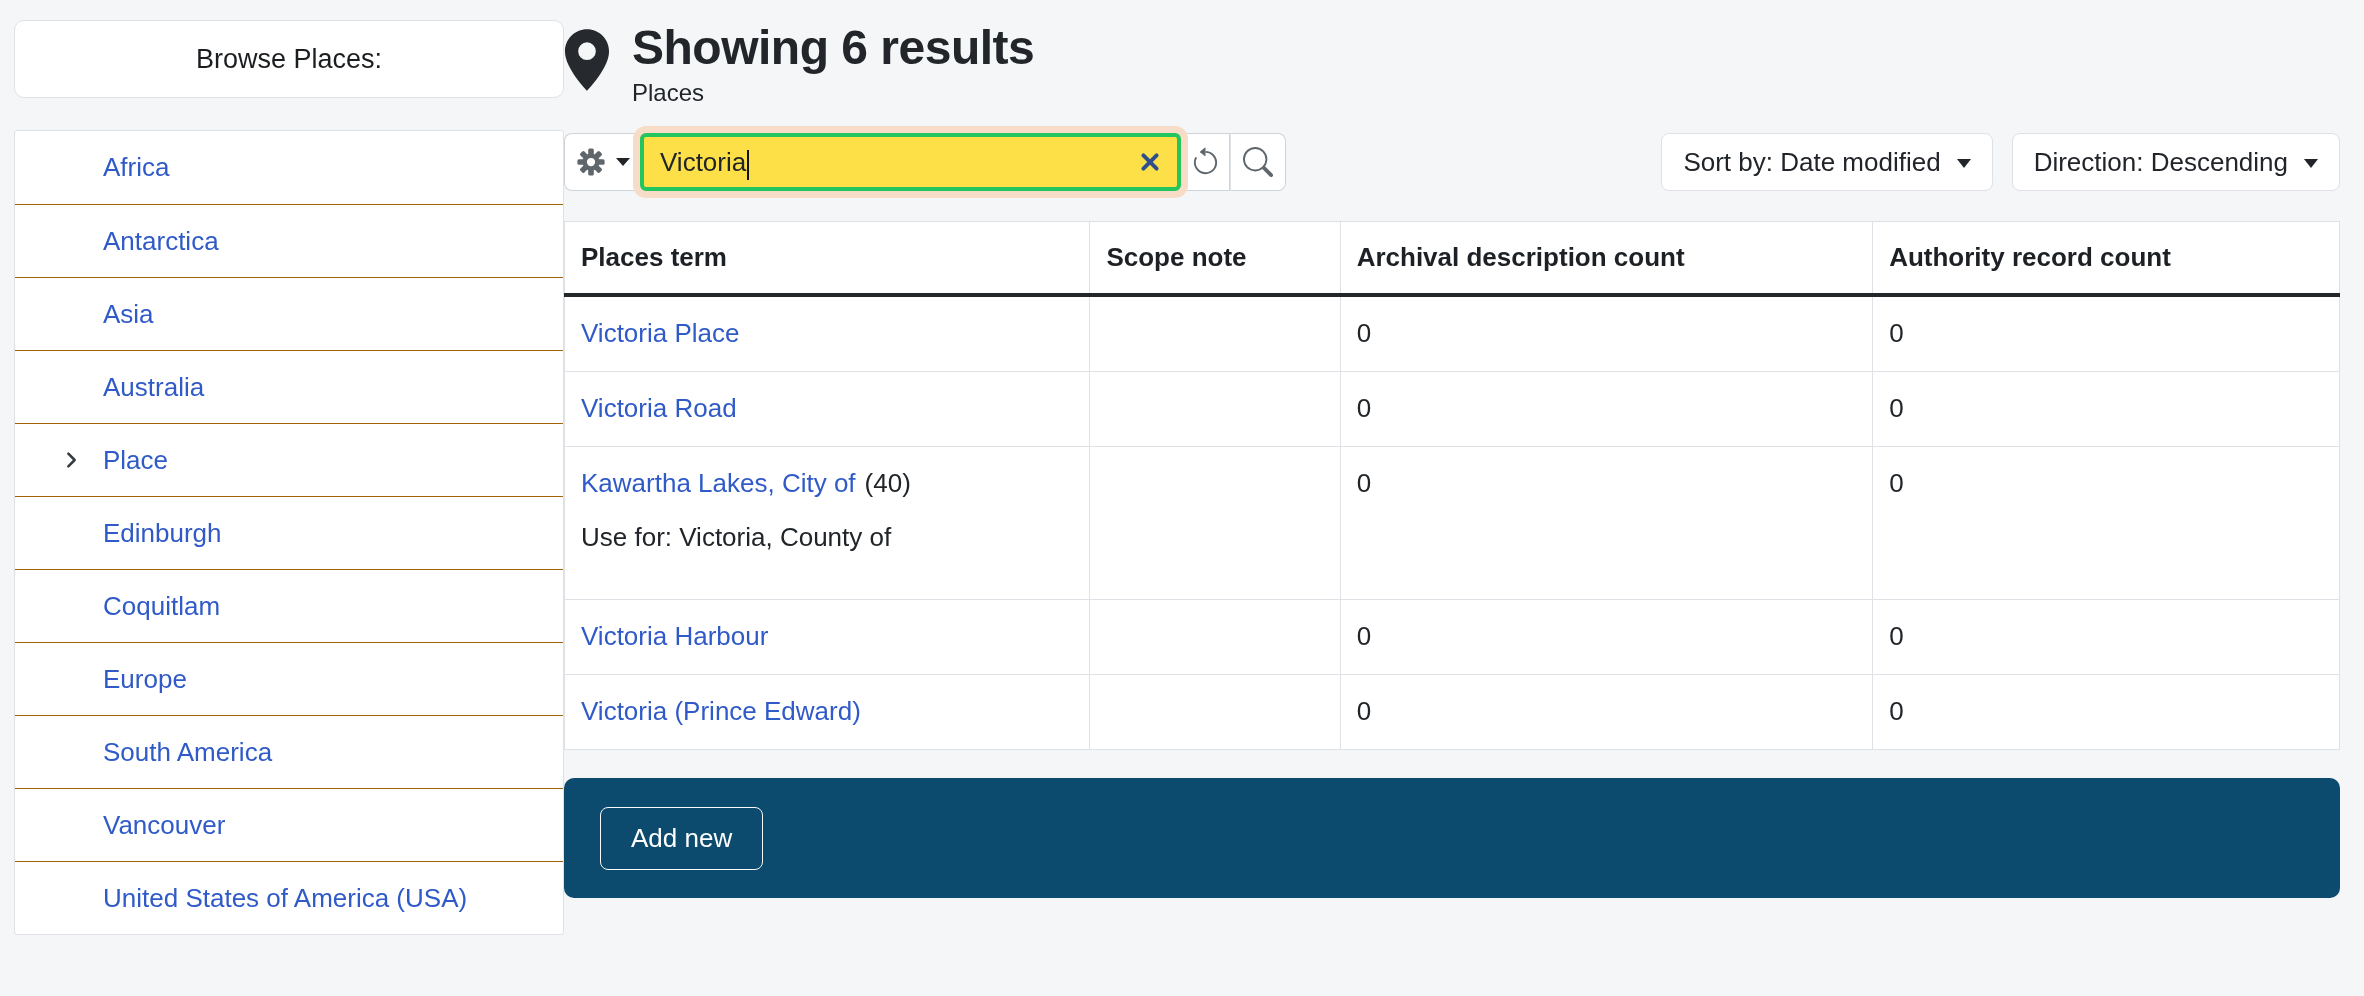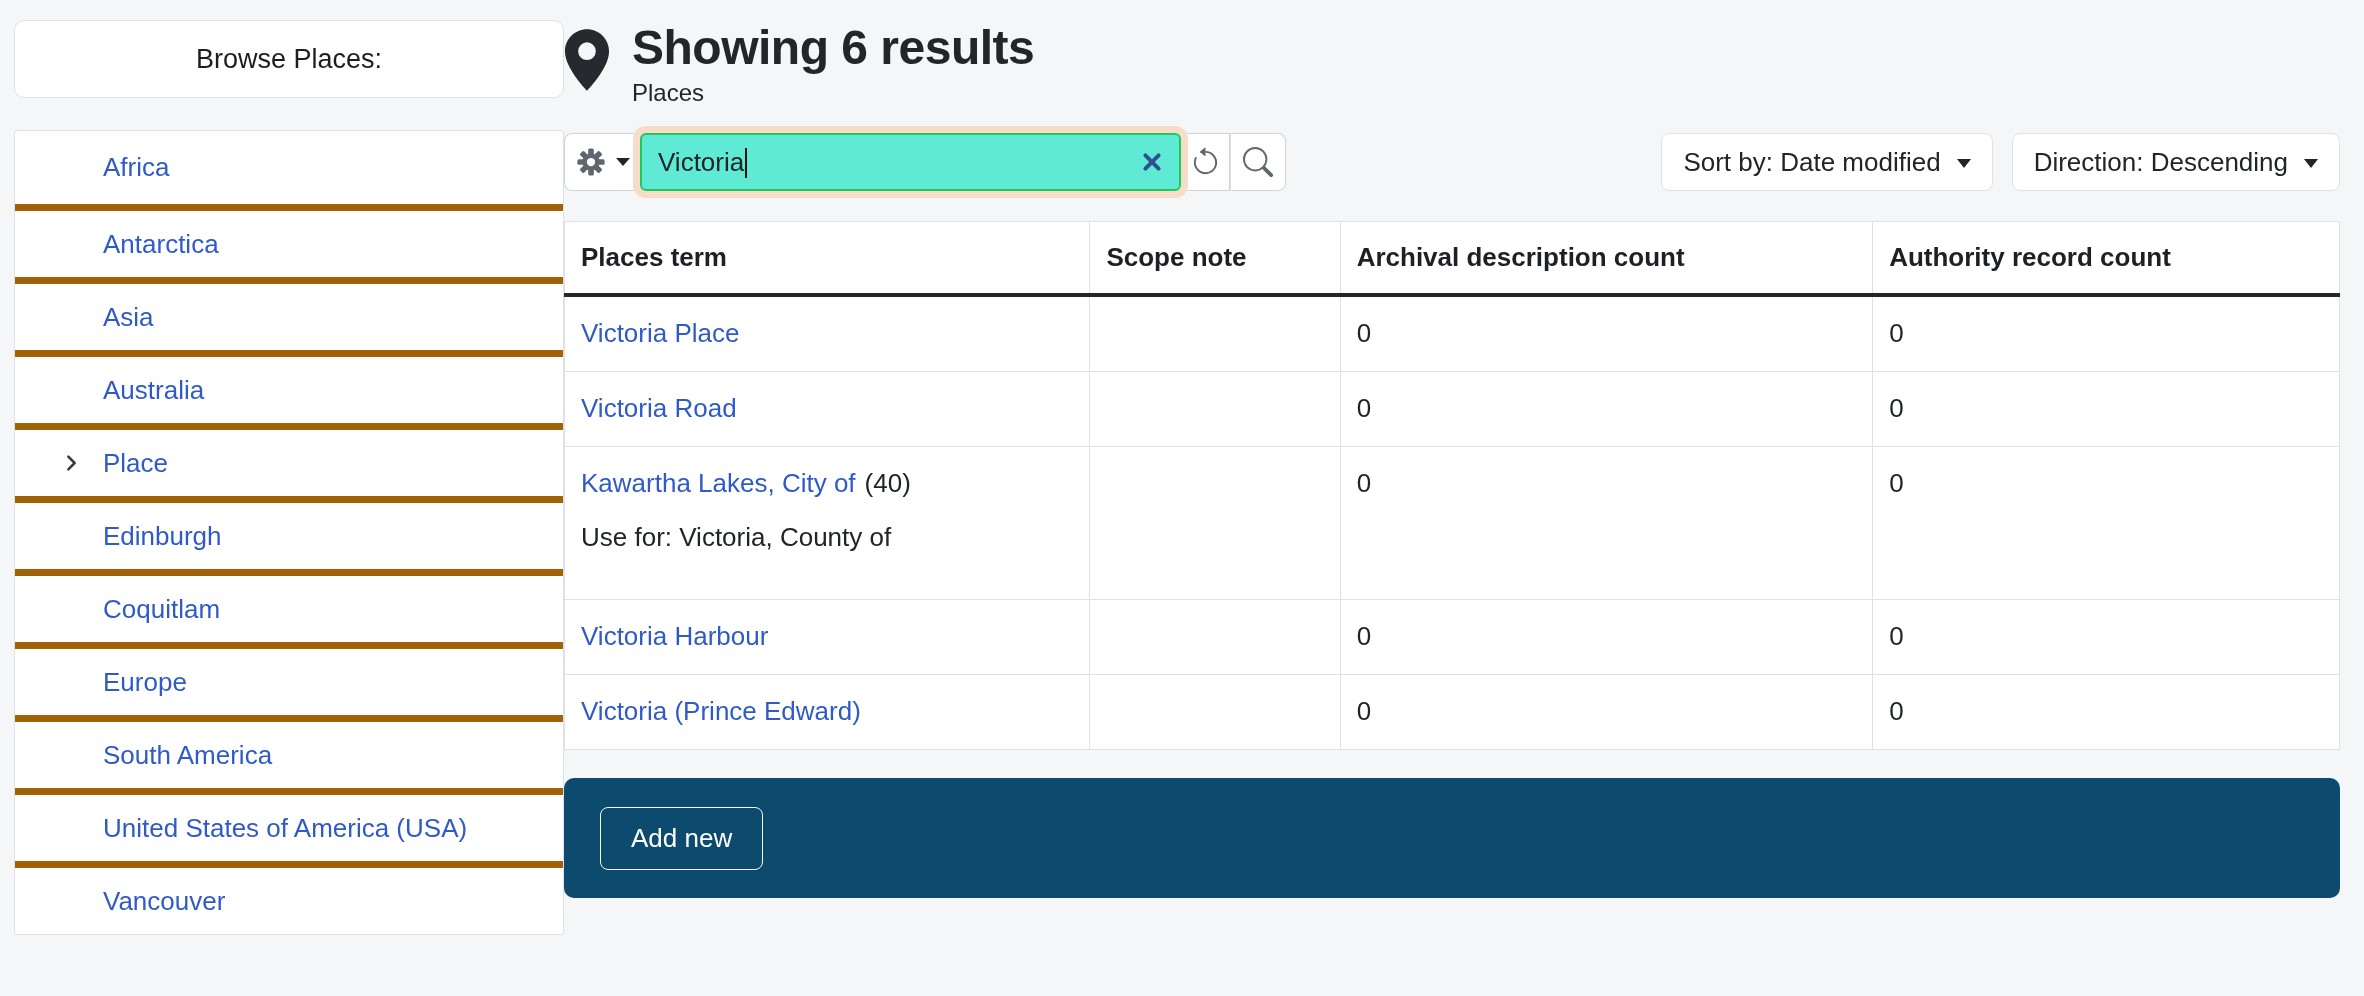--- a/index.html
+++ b/index.html
@@ -18,21 +18,21 @@
     height:78px; background:#fff; border:1px solid #dee2e6; border-radius:10px;
     display:flex; align-items:center; justify-content:center;
     font-size:27px; color:#1b1e21;
   }
   .side-list {
     margin-top:32px; background:#fff; border:1px solid #dee2e6; border-radius:3px;
     list-style:none;
   }
   .side-item {
     position:relative; height:73px; display:flex; align-items:center;
-    padding-left:88px; border-top:7px solid #a16207;
+    padding-left:88px; border-top:1px solid #a16207;
   }
   .side-item:first-child { border-top:none; }
   .side-item .chev { position:absolute; left:46px; top:50%; transform:translateY(-50%); display:flex; }
   .side-link { color:#2f5ac7; font-size:26px; text-decoration:none; cursor:pointer; }
 
   
   .main { flex:1; min-width:0; }
 
   .page-head { display:flex; align-items:flex-start; gap:22px; }
   .pin-icon { margin-top:8px; flex:0 0 auto; }
@@ -42,22 +42,22 @@
   
   .toolbar { display:flex; align-items:stretch; height:58px; margin-top:26px; }
   .input-group { display:flex; width:722px; align-items:stretch; }
   .seg {
     background:#fff; border:1px solid #ced4da; display:flex; align-items:center; justify-content:center;
     cursor:pointer;
   }
   .gear-seg { width:76px; border-radius:8px 0 0 8px; gap:10px; border-right:none; }
   .caret-down { width:0; height:0; border-left:7px solid transparent; border-right:7px solid transparent; border-top:8px solid #212529; }
   .search-wrap {
-    flex:1; position:relative; z-index:2; background:#5eead4;
-    border:2px solid #22c55e; border-radius:6px;
+    flex:1; position:relative; z-index:2; background:#fde047;
+    border:4px solid #22c55e; border-radius:6px;
     box-shadow:0 0 0 7px #f7dcc8;
   }
   .search-input {
     width:100%; height:100%; border:none; outline:none; background:transparent;
     font-family:inherit; font-size:26px; color:#212529; padding:0 62px 0 16px;
   }
   .text-cursor { position:absolute; top:13px; width:2px; height:30px; background:#101214; }
   .clear-btn {
     position:absolute; right:12px; top:50%; transform:translateY(-50%);
     background:none; border:none; cursor:pointer; display:flex; padding:4px;
@@ -149,25 +149,25 @@
         <li class="side-item">
 
     <a class="side-link">Europe</a>
   </li>
         <li class="side-item">
 
     <a class="side-link">South America</a>
   </li>
         <li class="side-item">
 
+    <a class="side-link">Vancouver</a>
+  </li>
+        <li class="side-item">
+
     <a class="side-link">United States of America (USA)</a>
-  </li>
-        <li class="side-item">
-
-    <a class="side-link">Vancouver</a>
   </li>
       </ul>
   </aside>
 
   <main class="main">
 
     <div class="page-head">
       <svg class="pin-icon icon" width="46" height="64" viewBox="0 0 24 33">
         <path fill-rule="evenodd" fill="#26292e" d="M12 0.5C5.6 0.5 0.5 5.6 0.5 12c0 8.8 11.5 20.5 11.5 20.5S23.5 20.8 23.5 12C23.5 5.6 18.4 0.5 12 0.5zm0 16a4.6 4.6 0 1 1 0-9.2 4.6 4.6 0 0 1 0 9.2z"></path>
       </svg>

